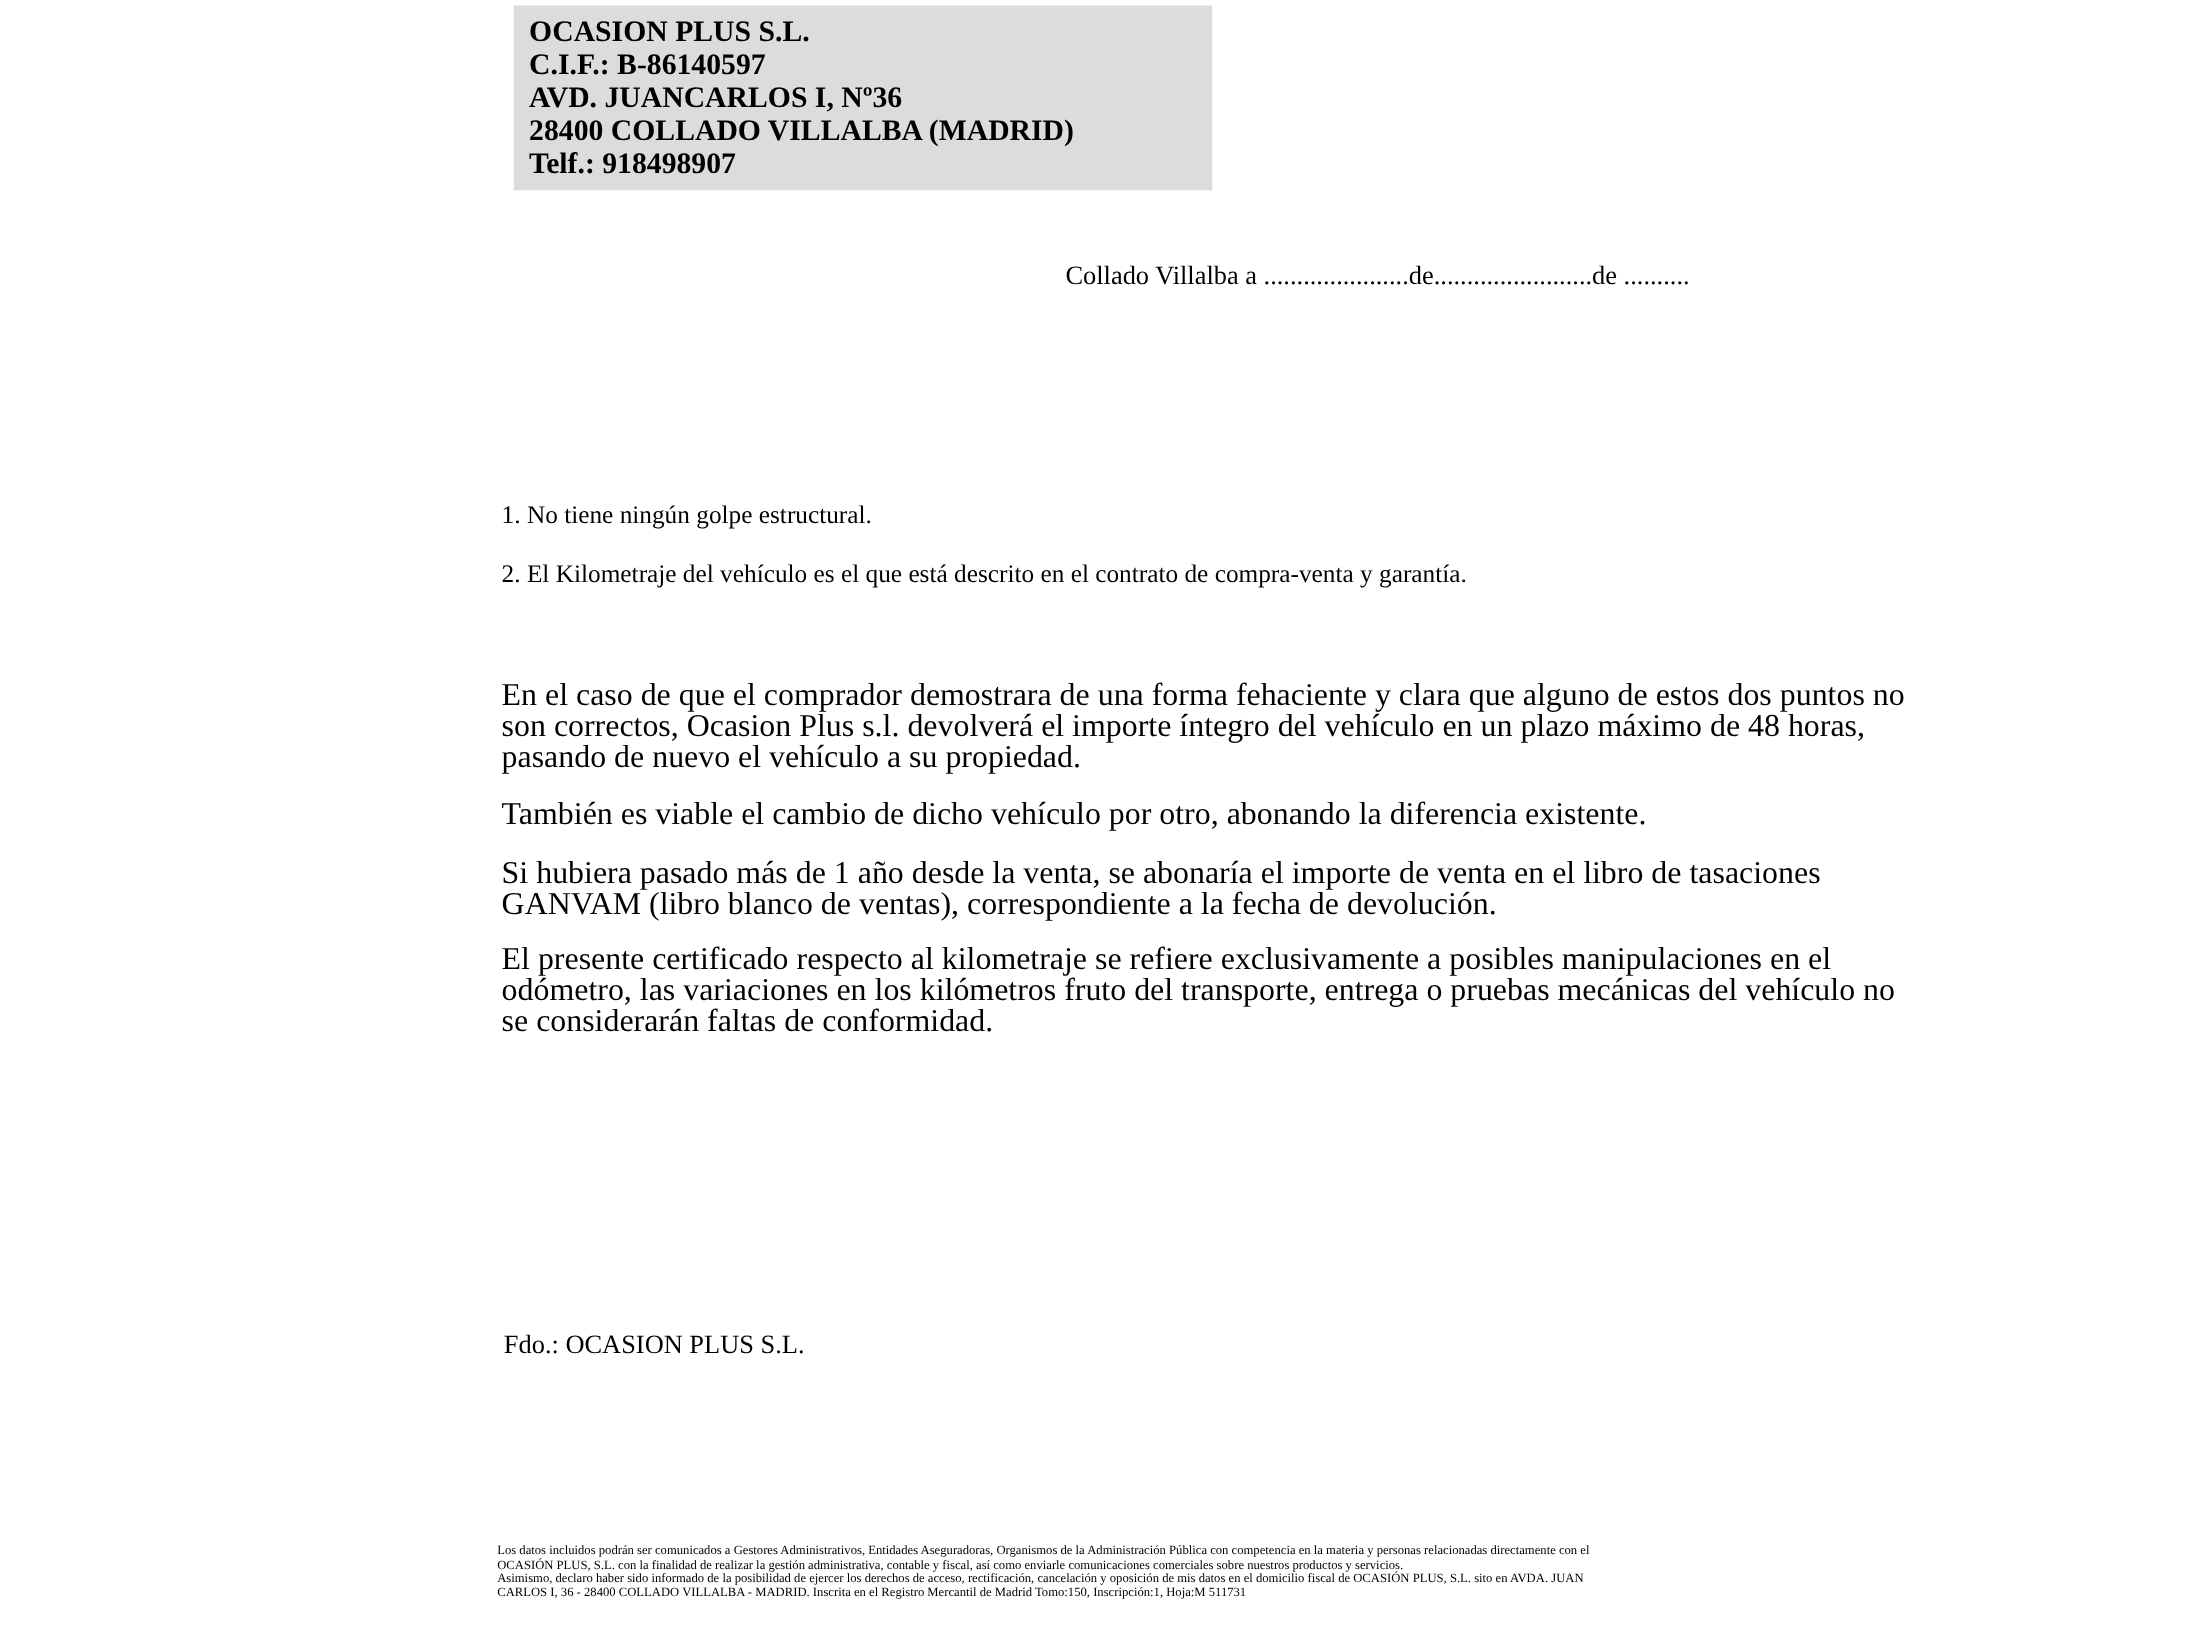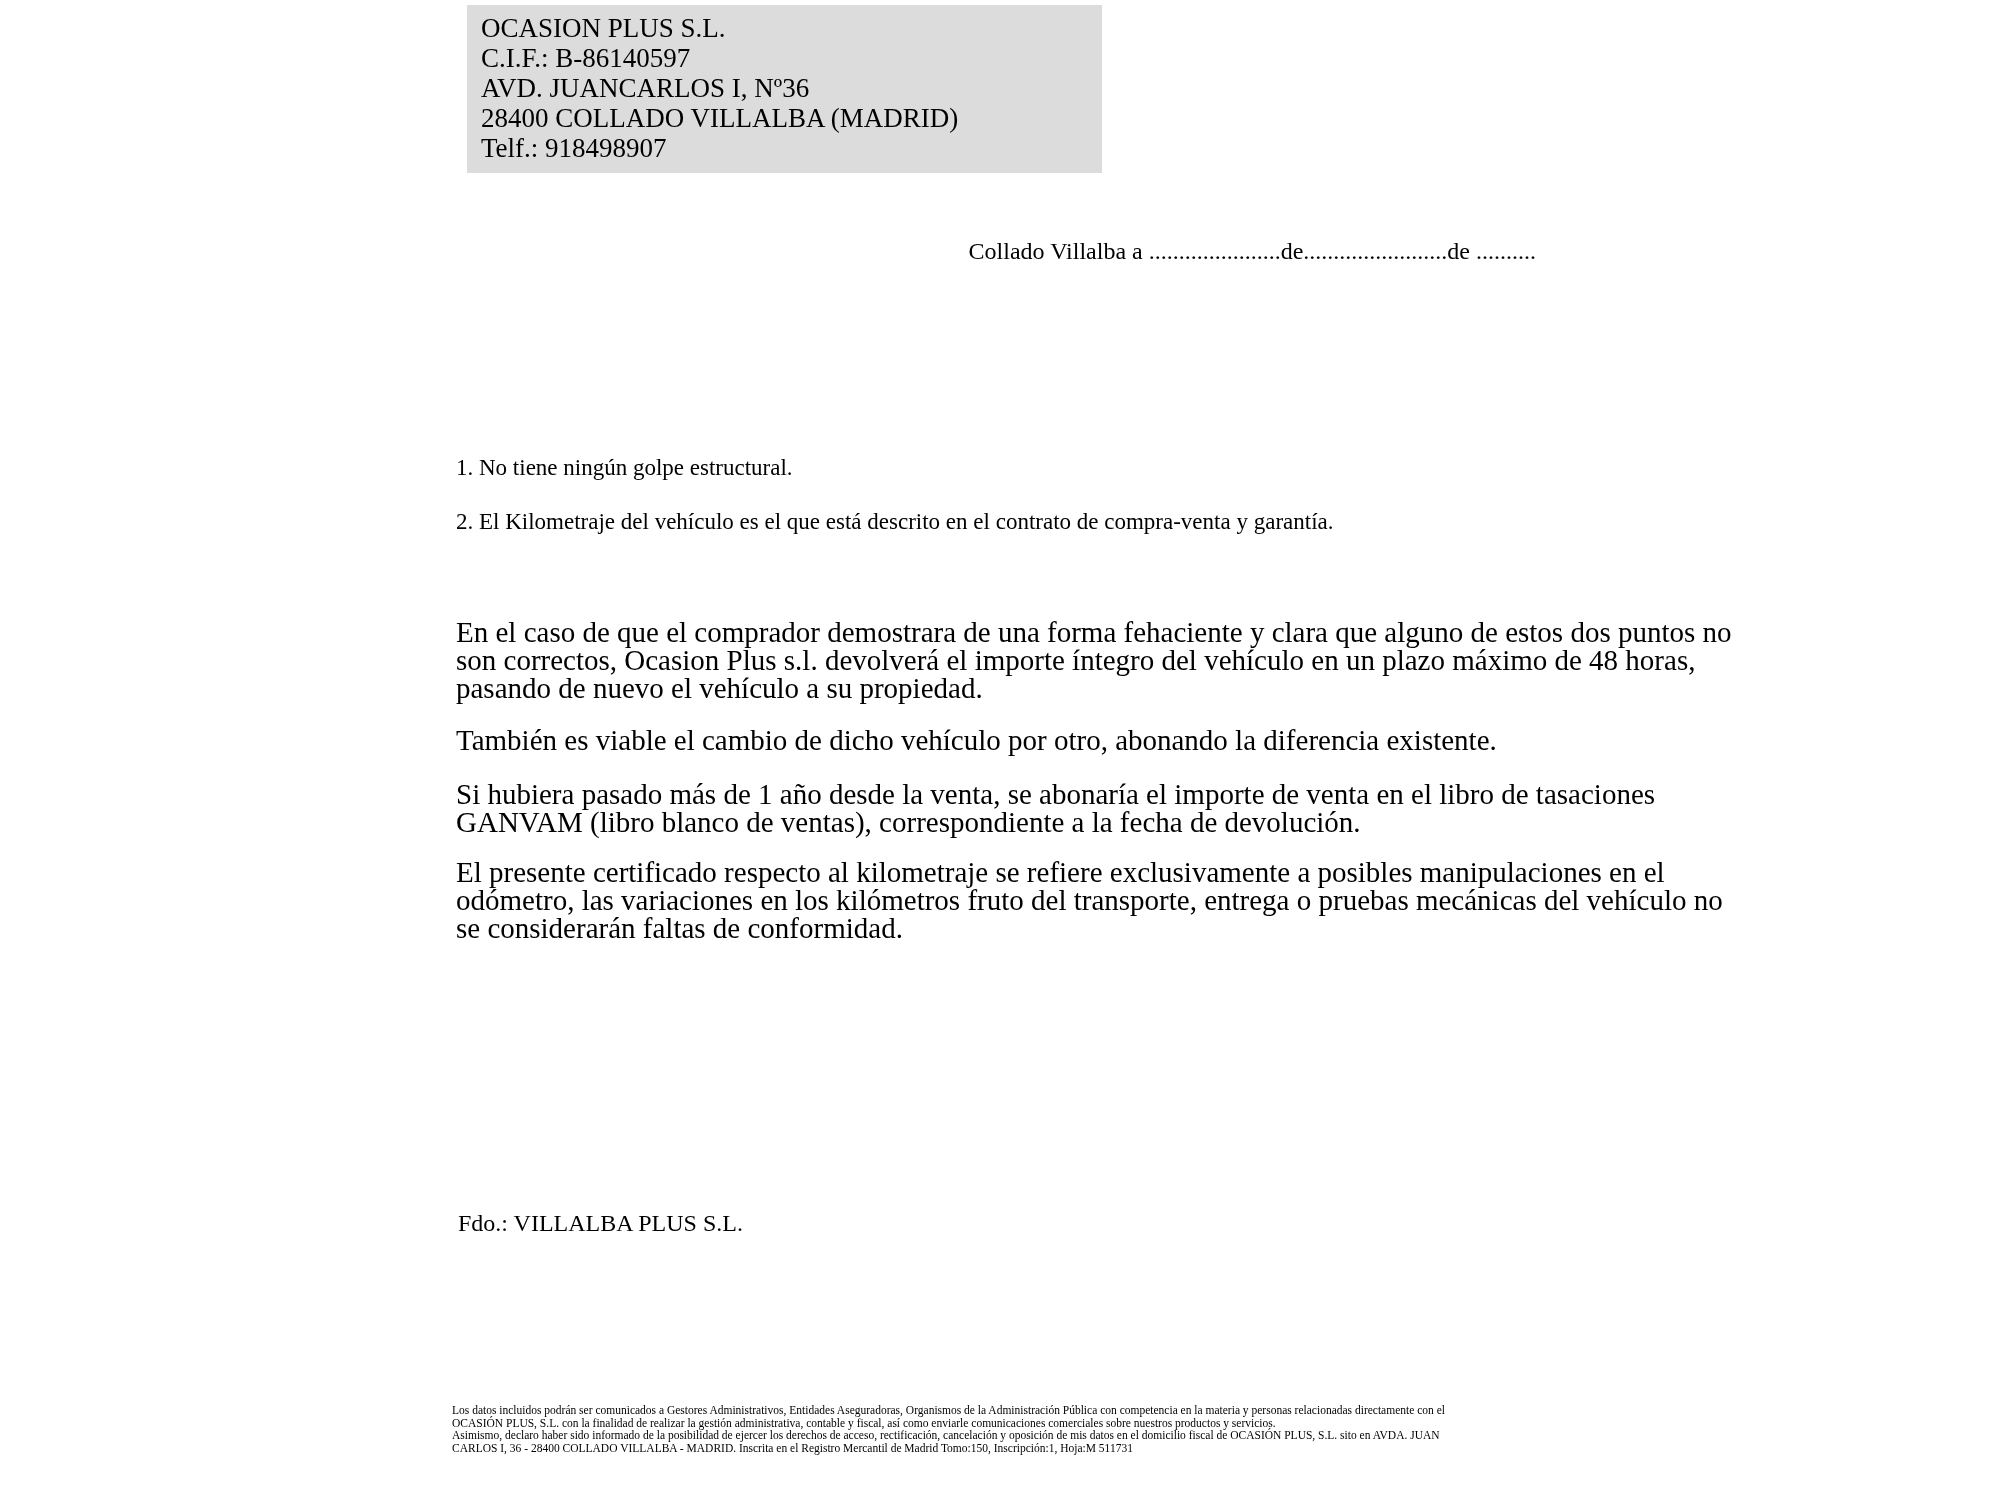--- a/index.html
+++ b/index.html
@@ -16,21 +16,21 @@
     font-family: "Liberation Serif", "DejaVu Serif", serif;
     overflow: hidden;
   }
   .header-box {
     position: absolute;
     left: 467px;
     top: 5px;
     width: 607px;
     background: #dcdcdc;
     padding: 8px 14px 10px 14px;
-    font-weight: normal;
+    font-weight: bold;
     font-size: 27px;
     line-height: 30px;
     white-space: nowrap;
   }
   .date-line {
     position: absolute;
     left: 456px;
     top: 238px;
     width: 1080px;
     text-align: right;
@@ -118,21 +118,21 @@
     <div>Si hubiera pasado más de 1 año desde la venta, se abonaría el importe de venta en el libro de tasaciones</div>
     <div>GANVAM (libro blanco de ventas), correspondiente a la fecha de devolución.</div>
   </div>
 
   <div class="para" style="top:858px">
     <div>El presente certificado respecto al kilometraje se refiere exclusivamente a posibles manipulaciones en el</div>
     <div>odómetro, las variaciones en los kilómetros fruto del transporte, entrega o pruebas mecánicas del vehículo no</div>
     <div>se considerarán faltas de conformidad.</div>
   </div>
 
-  <div class="signature">Fdo.: VILLALBA PLUS S.L.</div>
+  <div class="signature">Fdo.: OCASION PLUS S.L.</div>
 
   <div class="legal">
     <div>Los datos incluidos podrán ser comunicados a Gestores Administrativos, Entidades Aseguradoras, Organismos de la Administración Pública con competencia en la materia y personas relacionadas directamente con el</div>
     <div>OCASIÓN PLUS, S.L. con la finalidad de realizar la gestión administrativa, contable y fiscal, así como enviarle comunicaciones comerciales sobre nuestros productos y servicios.</div>
     <div>Asimismo, declaro haber sido informado de la posibilidad de ejercer los derechos de acceso, rectificación, cancelación y oposición de mis datos en el domicilio fiscal de OCASIÓN PLUS, S.L. sito en AVDA. JUAN</div>
     <div>CARLOS I, 36 - 28400 COLLADO VILLALBA - MADRID. Inscrita en el Registro Mercantil de Madrid Tomo:150, Inscripción:1, Hoja:M 511731</div>
   </div>
 
 </div>
 

